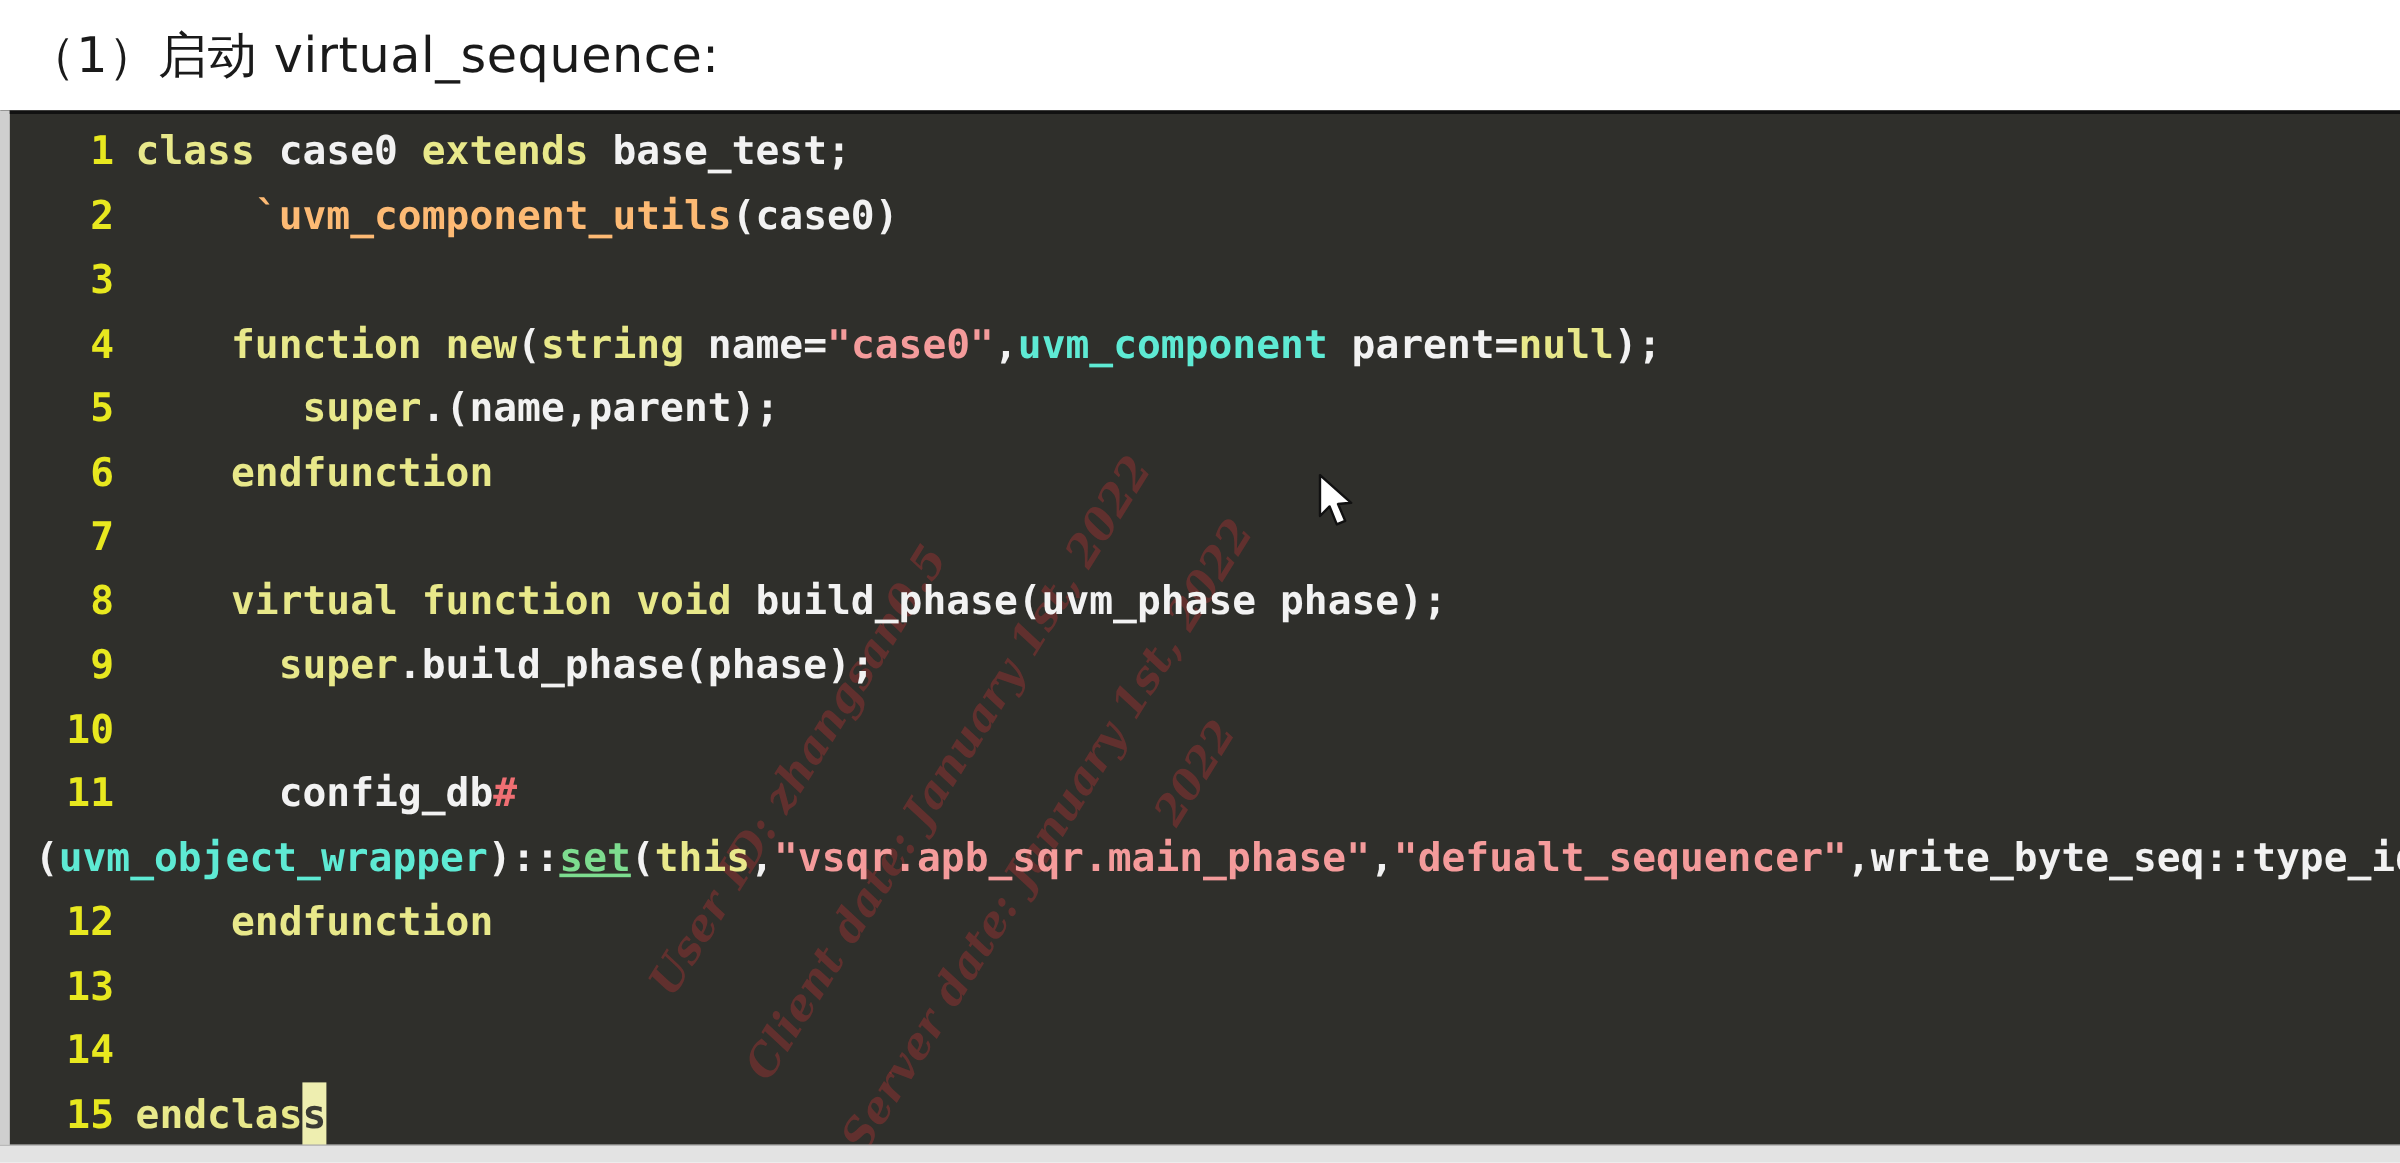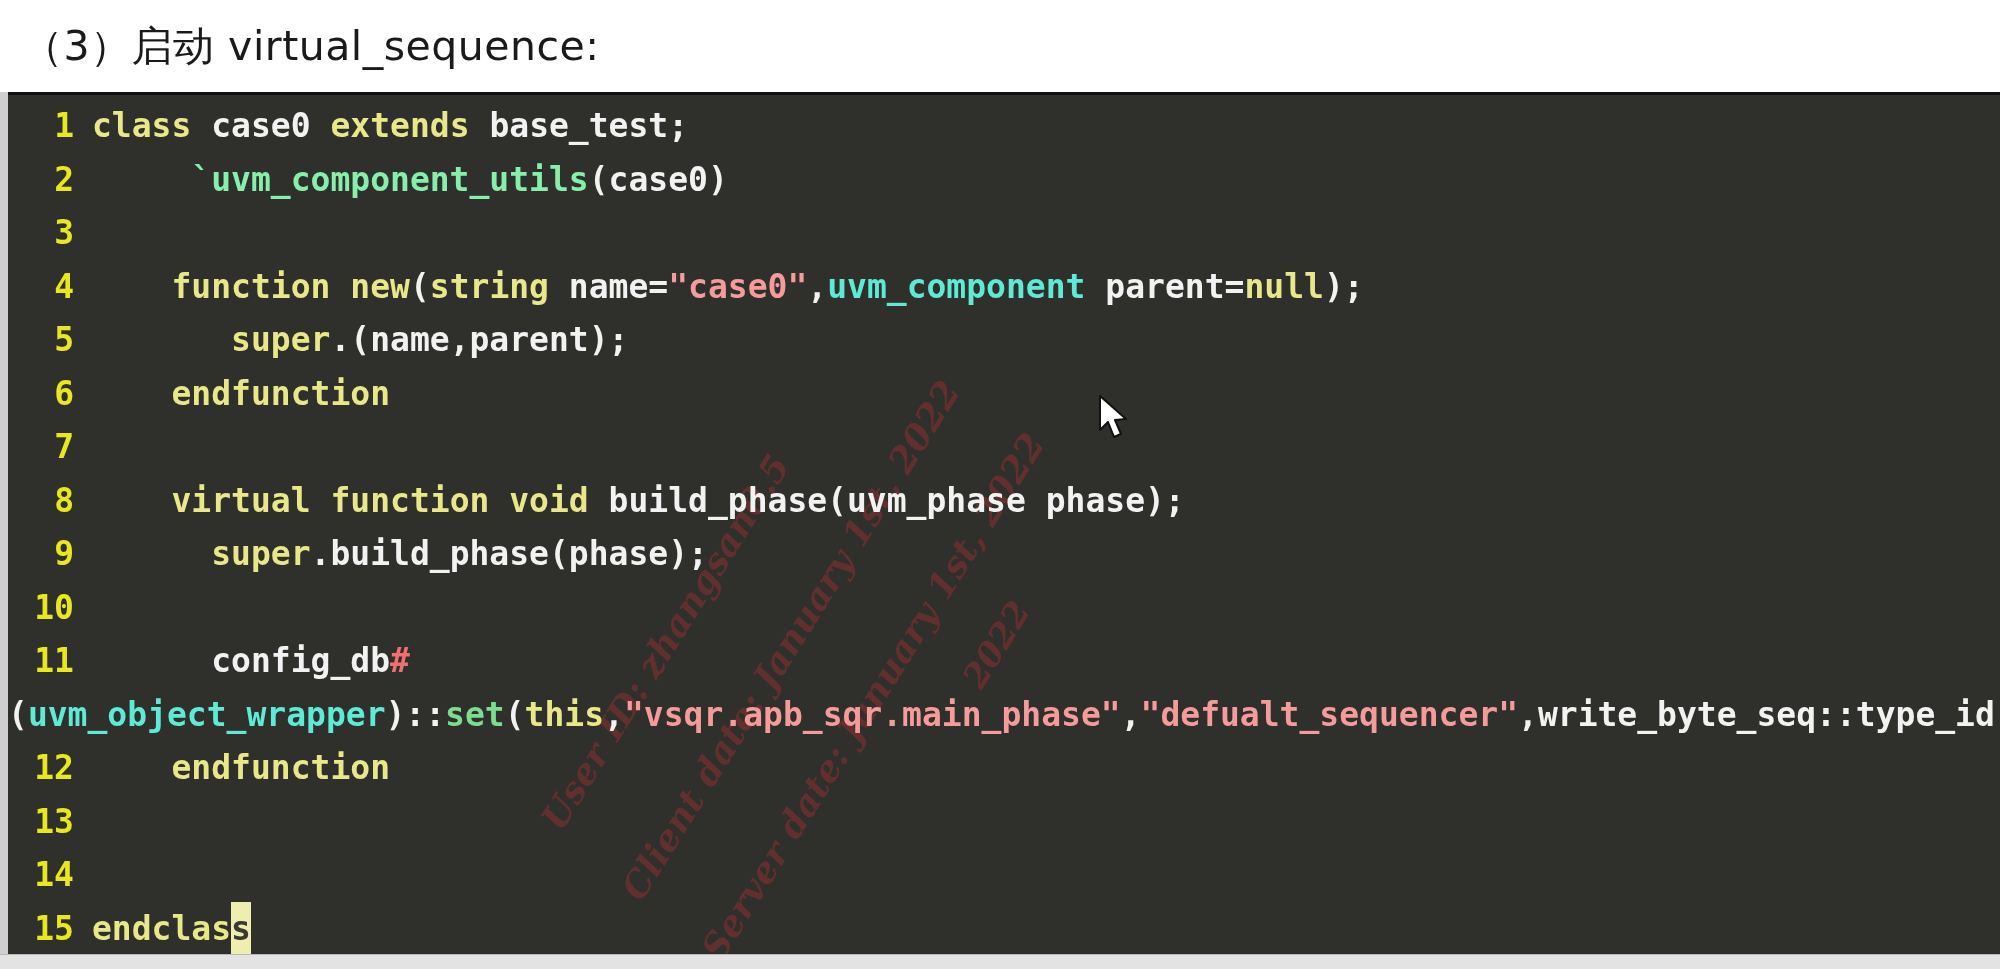--- a/index.html
+++ b/index.html
@@ -30,36 +30,37 @@
   }
   .editor-inner { position: relative; width: 100%; height: 100%; }
 
   .code {
     position: relative; z-index: 3;
     font-family: "DejaVu Sans Mono", "Liberation Mono", monospace;
     font-size: 33px; font-weight: bold;
     line-height: 53.5px;
     padding-top: 4px;
     white-space: pre;
+    padding-left: 21px;
   }
   .row { display: block; height: 53.5px; white-space: pre; }
   .row.wrap { height: auto; white-space: pre-wrap; }
   .ln {
     display: inline-block; width: 66px; text-align: right;
     color: #e8e81f; margin-right: 18px;
     font-weight: bold;
   }
 
   
   .kw   { color: #e8e88a; }   
   .id   { color: #f2f2f2; }   
-  .mac  { color: #86efac; }   
+  .mac  { color: #fdba74; }   
   .str  { color: #f49b9b; }   
   .type { color: #5eead4; }   
-  .fn   { color: #7ddc8f; }   
+  .fn   { color: #7ddc8f; text-decoration: underline; }   
   .hash { color: #ef6f73; }   
   .cursor {
     background: #eeeeb0; color: #3a3a34; display: inline-block;
   }
 
   
   .watermark {
     position: absolute; inset: 0; z-index: 1; pointer-events: none;
     overflow: hidden;
   }
@@ -88,21 +89,21 @@
     position: absolute; left: 0; top: 92px; width: 8px; height: 862px;
     background: #cfcfcf; z-index: 6;
   }
 </style>
 </head>
 <body>
 
 <div id="page">
 
   <div class="caption-bar">
-    <div class="caption-text">（3）启动 virtual_sequence:</div>
+    <div class="caption-text">（1）启动 virtual_sequence:</div>
   </div>
 
   <div class="editor">
     <div class="editor-inner">
 
       <div class="watermark">
         <div class="wm wm1">User ID: zhangsan0.5</div>
         <div class="wm wm2">Client date: January 1st, 2022</div>
         <div class="wm wm3">Server date: January 1st, 2022</div>
         <div class="wm wm4">2022</div>

